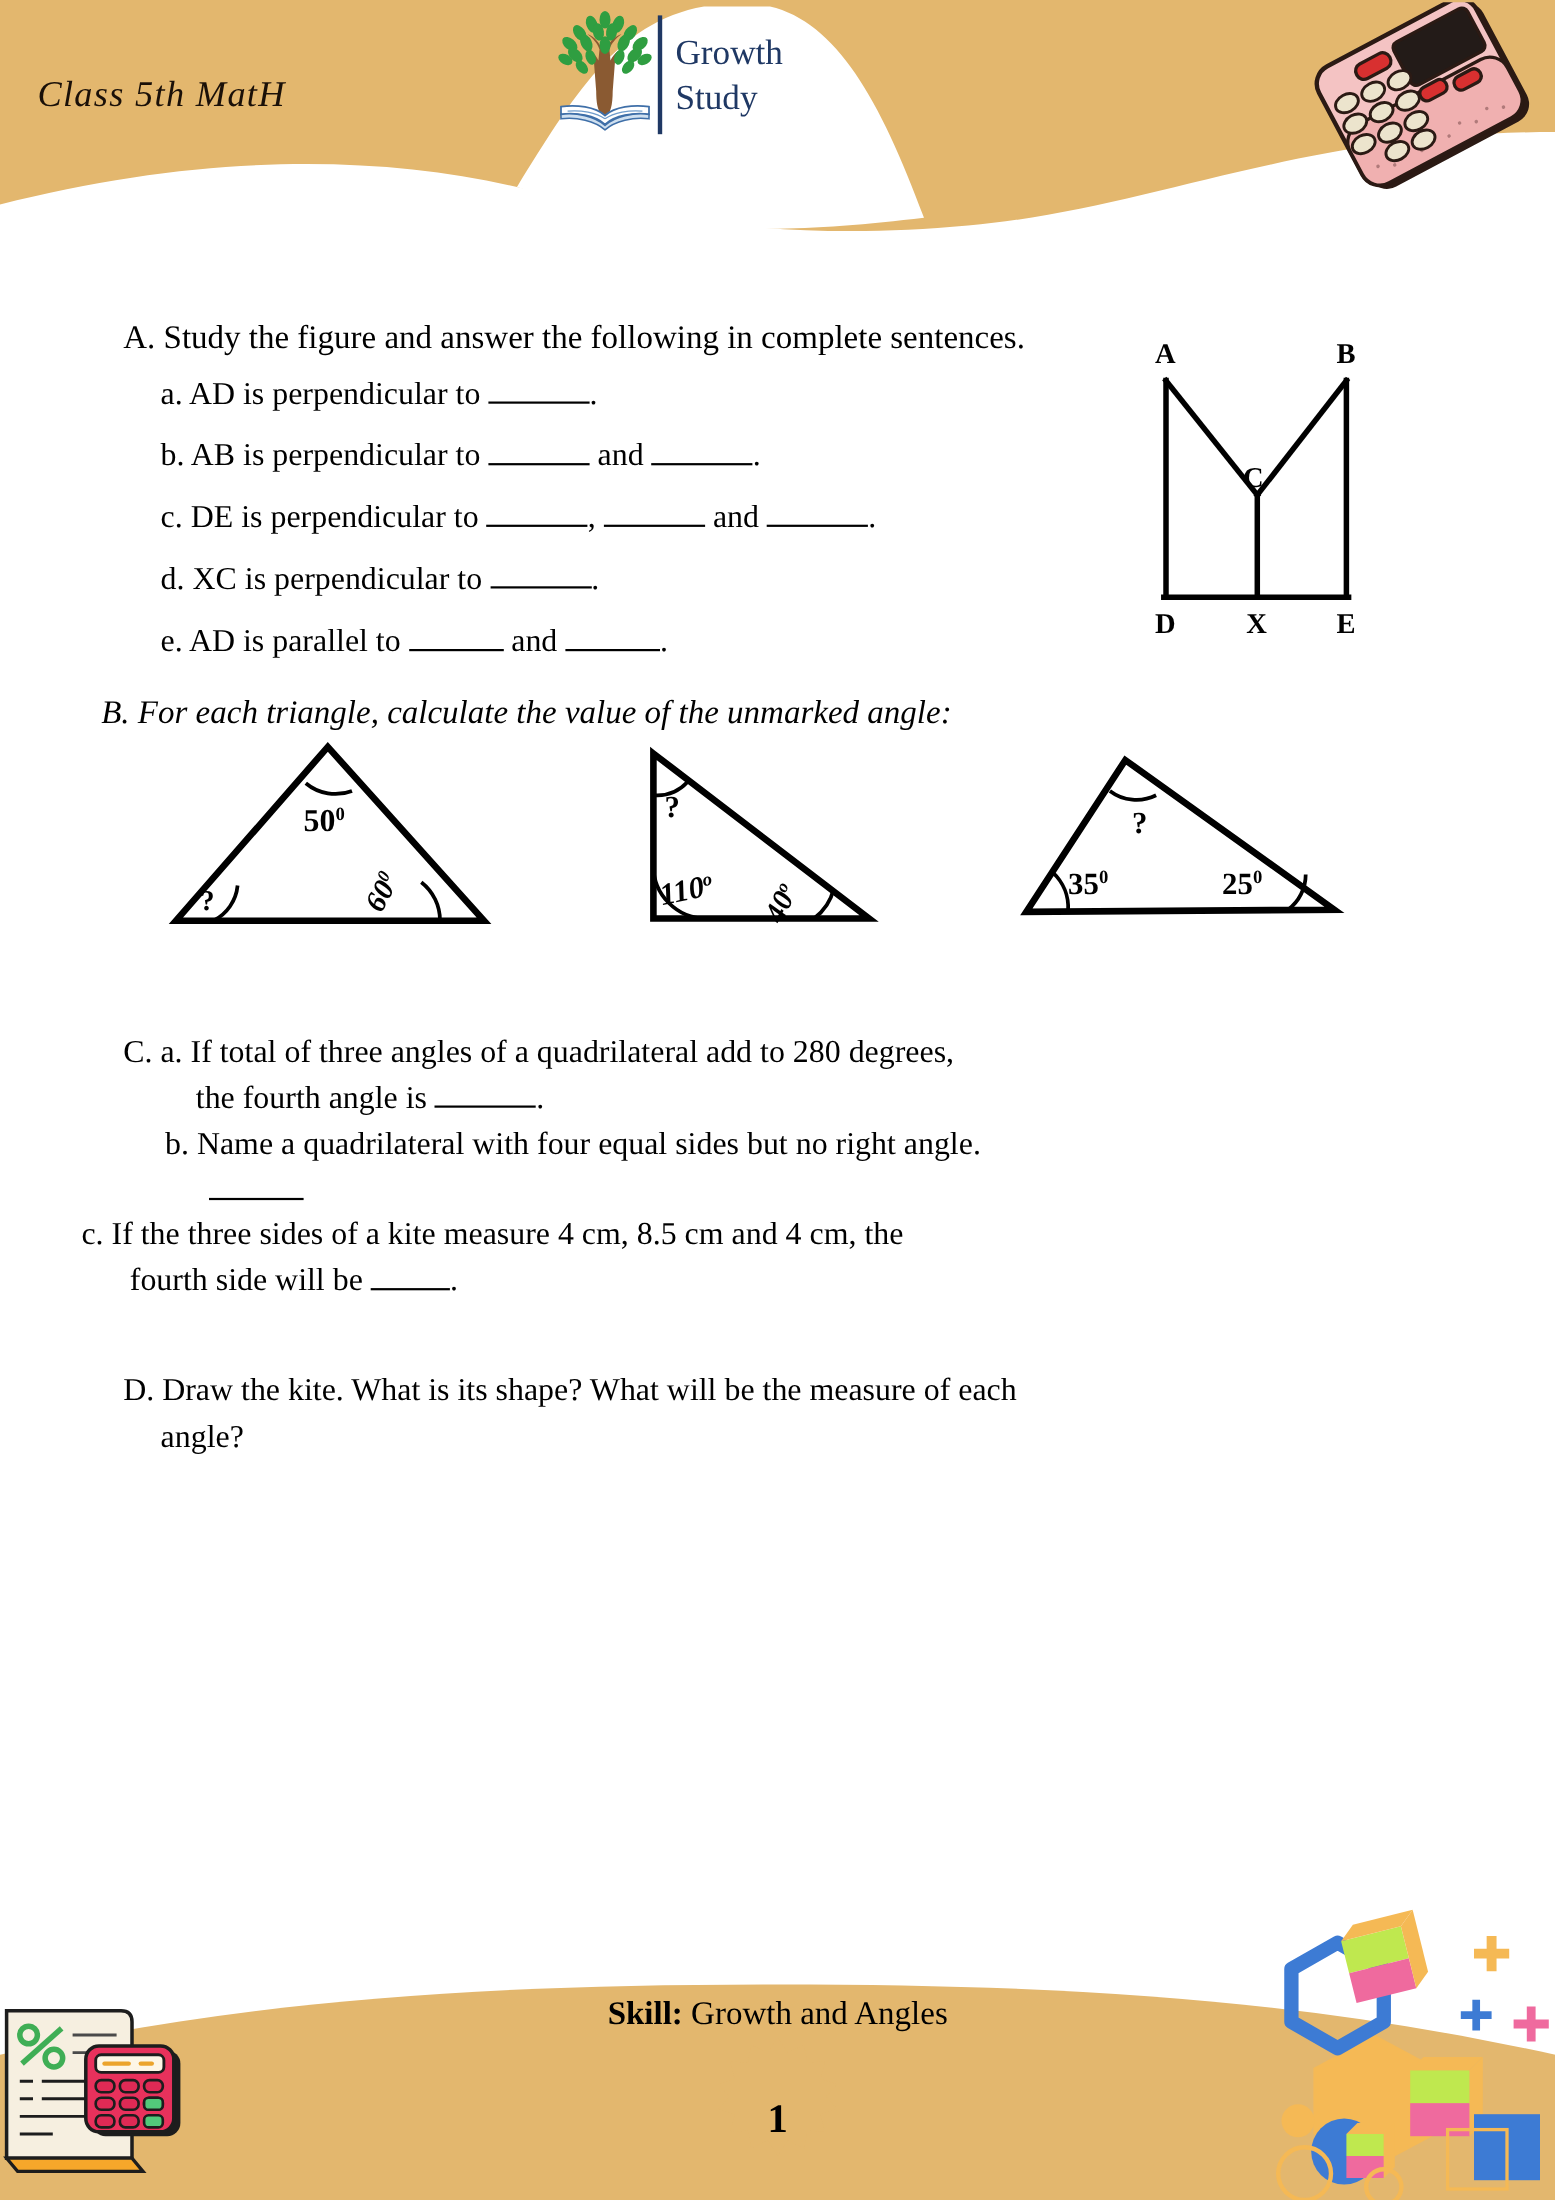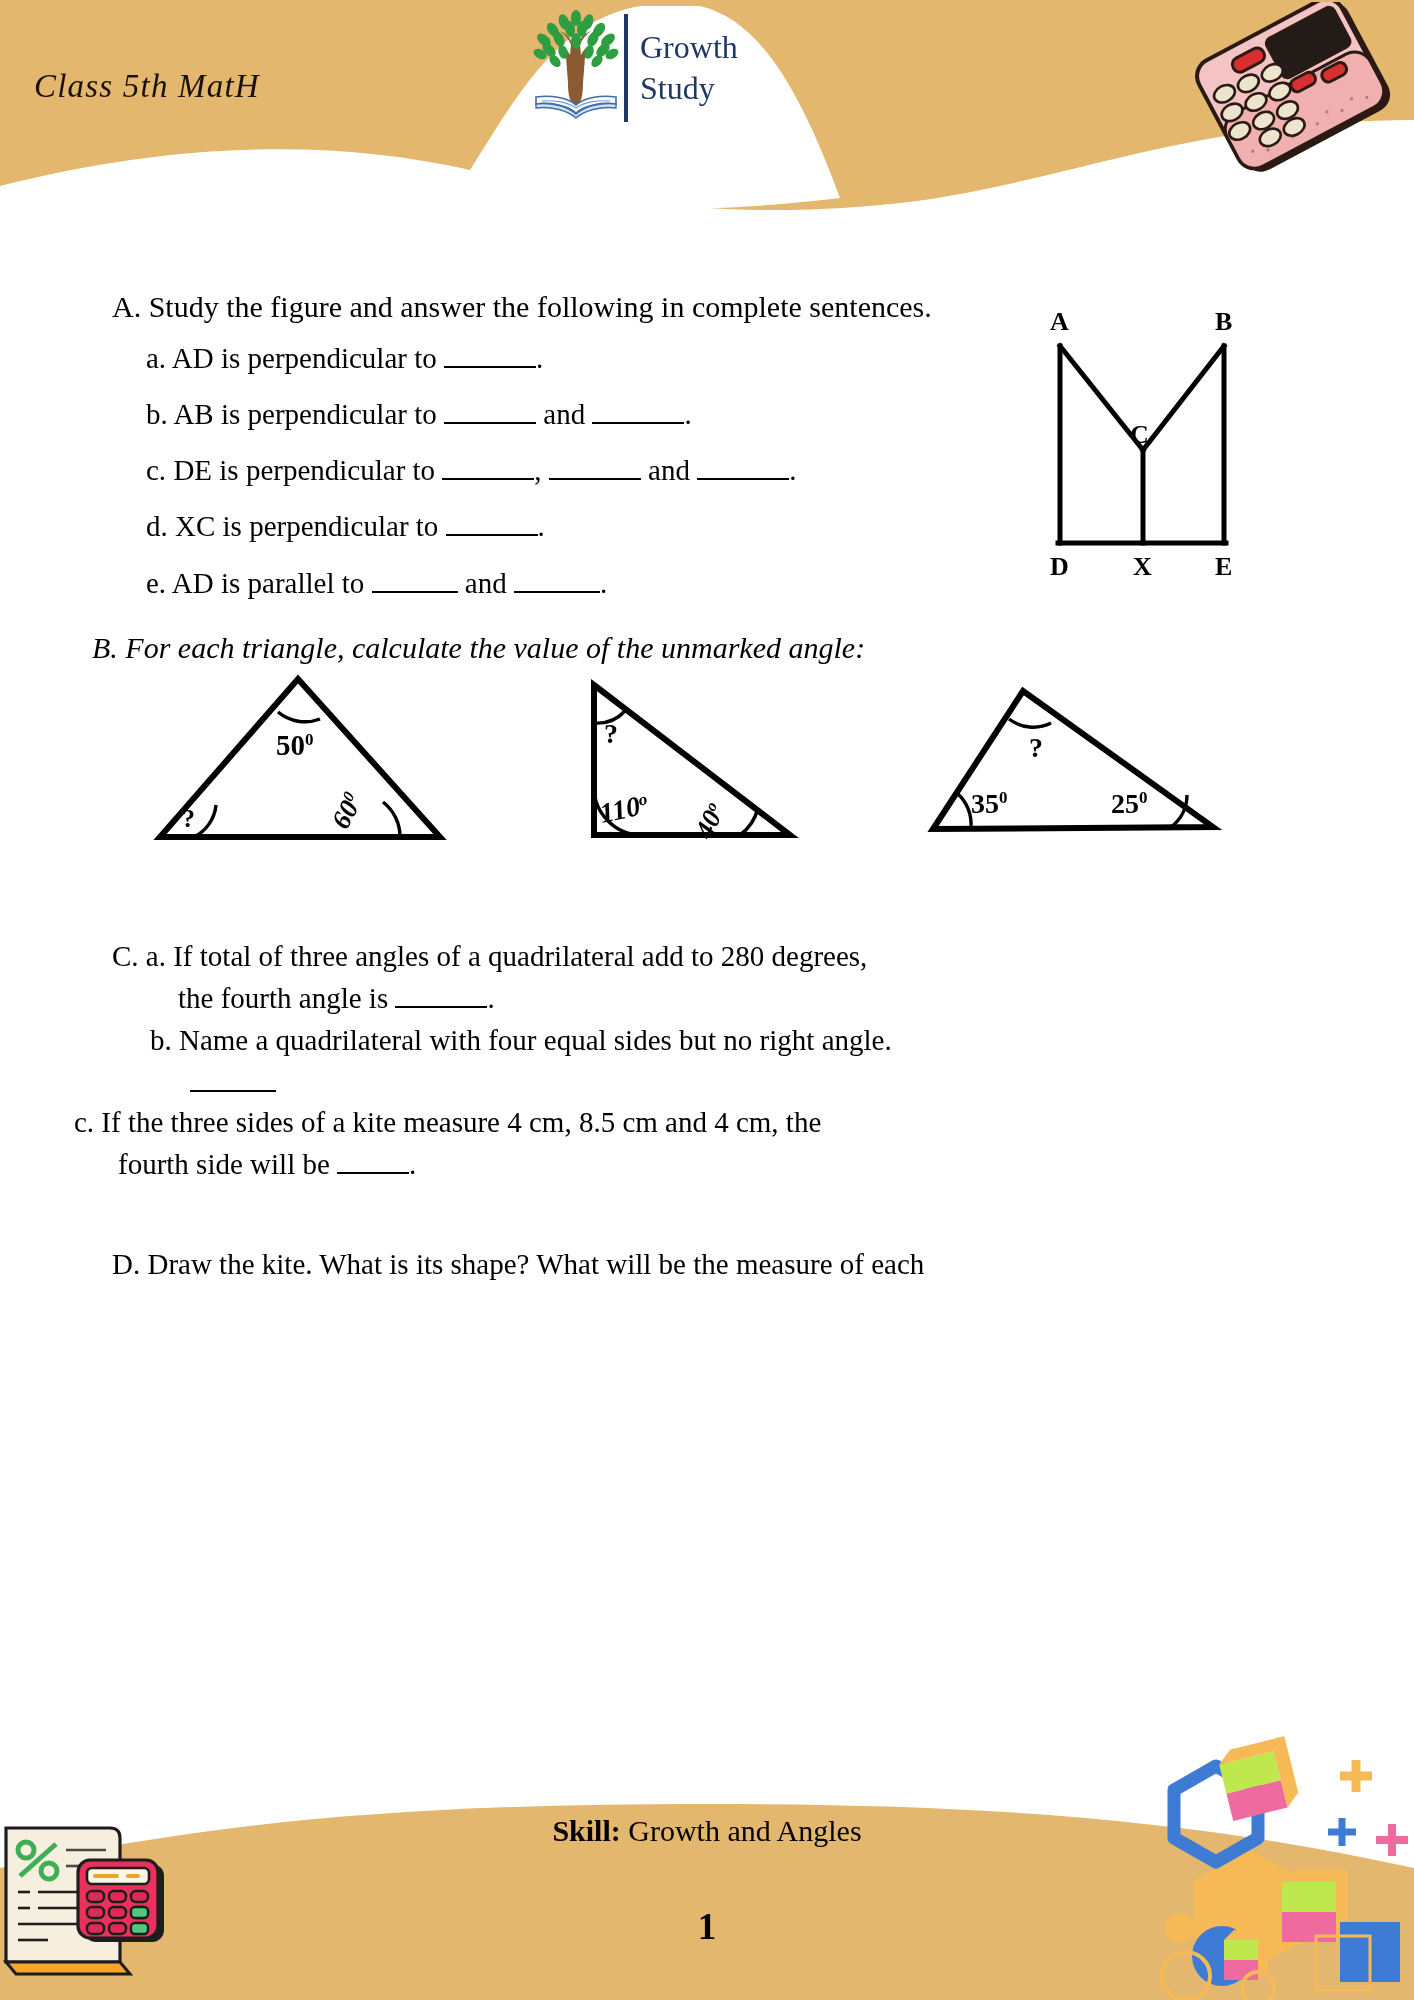--- a/index.html
+++ b/index.html
@@ -37,21 +37,21 @@
     font-style: italic;
     font-size: 33px;
     color: #1a1008;
     letter-spacing: 1.2px;
     z-index: 4;
     white-space: nowrap;
   }
 
   .logo-wrap {
     position: absolute;
-    left: 530px;
+    left: 504px;
     top: 4px;
     width: 260px;
     height: 128px;
     z-index: 4;
     display: flex;
     align-items: center;
   }
   .logo-mark { width: 92px; height: 118px; flex: 0 0 auto; }
   .logo-divider {
     width: 4px;
@@ -449,20 +449,21 @@
       </div>
       <div class="c-line c-c1">c. If the three sides of a kite measure 4 cm, 8.5 cm and 4 cm, the</div>
       <div class="c-line c-c2">
         <span>fourth side will be</span>
         <span class="blank b-sm"></span><span>.</span>
       </div>
     </div>
 
     <div class="sec-d">
       <div class="d1">D. Draw the kite. What is its shape? What will be the measure of each</div>
+      <div class="d2">angle?</div>
     </div>
   </div>
 
   <div class="footer-band">
     <svg width="1414" height="300" viewBox="0 0 1414 300">
       <path d="M0,168 C220,120 420,104 707,104 C994,104 1194,120 1414,168 L1414,300 L0,300 Z" fill="#e3b76e"></path>
     </svg>
   </div>
 
   <div class="skill-line">

